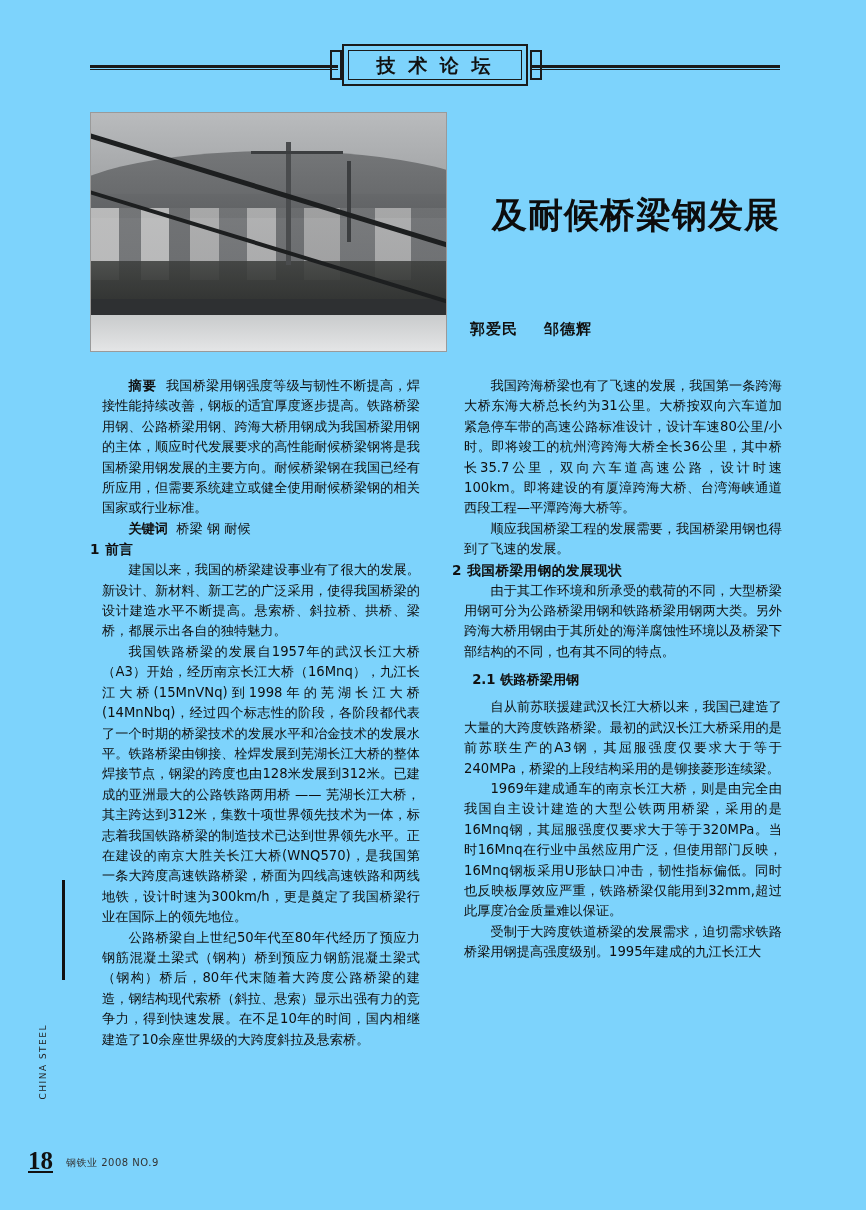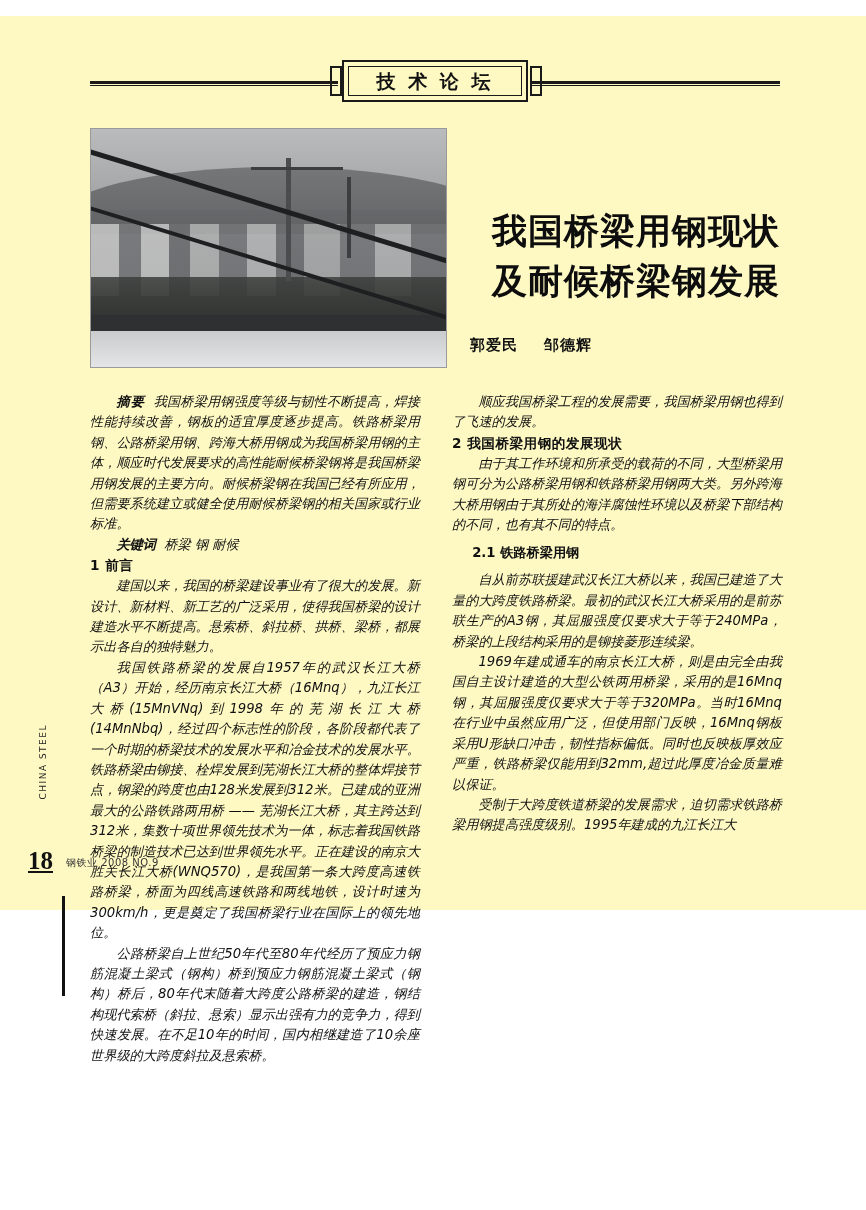--- a/index.html
+++ b/index.html
@@ -10,24 +10,24 @@
   body {
     width: 866px;
     height: 1210px;
     font-family: "DejaVu Sans", "Liberation Sans", sans-serif;
     color: #111;
     position: relative;
     overflow: hidden;
   }
   .page {
     position: absolute;
-    left: 0; top: 16px;
+    left: 0; top: 0;
     width: 866px;
-    height: 894px;
-    background: #fef9c3;
+    height: 1210px;
+    background: #7dd3fc;
   }
 
   
   .banner {
     position: absolute;
     left: 90px; top: 44px;
     width: 690px;
     height: 44px;
   }
   .banner .rule {
@@ -200,23 +200,22 @@
     top: 376px;
     width: 330px;
     font-size: 13.2px;
     line-height: 20.4px;
     text-align: justify;
     color: #101010;
   }
   .col.left { left: 90px; }
   .col.right { left: 452px; }
   .col p {
-    margin: 0 0 0 0;
+    margin: 0 0 0 12px;
     text-indent: 2em;
-    font-style: italic;
   }
   .col p.noindent { text-indent: 0; }
   .col p.abstract { text-indent: 2em; }
   .col p.abstract b { font-weight: bold; letter-spacing: 1px; }
   .col h3 {
     margin: 0;
     font-size: 13.6px;
     font-weight: bold;
     line-height: 21px;
     text-indent: 0;
@@ -293,38 +292,38 @@
     <div class="deck"></div>
     <div class="road"></div>
     <div class="tower"></div>
     <div class="jib"></div>
     <div class="mast"></div>
     <div class="cable cable1"></div>
     <div class="cable cable2"></div>
   </div>
 
   <div class="title-block">
-    <div class="title-line">我国桥梁用钢现状</div>
     <div class="title-line">及耐候桥梁钢发展</div>
   </div>
 
   <div class="authors">
     <span>郭爱民</span><span class="gap"></span><span>邹德辉</span>
   </div>
 
   <div class="col left">
     <p class="abstract"><b>摘要</b>&nbsp;&nbsp;<span>我国桥梁用钢强度等级与韧性不断提高，焊接性能持续改善，钢板的适宜厚度逐步提高。铁路桥梁用钢、公路桥梁用钢、跨海大桥用钢成为我国桥梁用钢的主体，顺应时代发展要求的高性能耐候桥梁钢将是我国桥梁用钢发展的主要方向。耐候桥梁钢在我国已经有所应用，但需要系统建立或健全使用耐候桥梁钢的相关国家或行业标准。</span></p>
     <p class="kw"><b>关键词</b>&nbsp;&nbsp;<span>桥梁  钢  耐候</span></p>
     <h3>1  前言</h3>
     <p>建国以来，我国的桥梁建设事业有了很大的发展。新设计、新材料、新工艺的广泛采用，使得我国桥梁的设计建造水平不断提高。悬索桥、斜拉桥、拱桥、梁桥，都展示出各自的独特魅力。</p>
     <p>我国铁路桥梁的发展自1957年的武汉长江大桥（A3）开始，经历南京长江大桥（16Mnq），九江长江大桥(15MnVNq)到1998年的芜湖长江大桥(14MnNbq)，经过四个标志性的阶段，各阶段都代表了一个时期的桥梁技术的发展水平和冶金技术的发展水平。铁路桥梁由铆接、栓焊发展到芜湖长江大桥的整体焊接节点，钢梁的跨度也由128米发展到312米。已建成的亚洲最大的公路铁路两用桥 —— 芜湖长江大桥，其主跨达到312米，集数十项世界领先技术为一体，标志着我国铁路桥梁的制造技术已达到世界领先水平。正在建设的南京大胜关长江大桥(WNQ570)，是我国第一条大跨度高速铁路桥梁，桥面为四线高速铁路和两线地铁，设计时速为300km/h，更是奠定了我国桥梁行业在国际上的领先地位。</p>
     <p>公路桥梁自上世纪50年代至80年代经历了预应力钢筋混凝土梁式（钢构）桥到预应力钢筋混凝土梁式（钢构）桥后，80年代末随着大跨度公路桥梁的建造，钢结构现代索桥（斜拉、悬索）显示出强有力的竞争力，得到快速发展。在不足10年的时间，国内相继建造了10余座世界级的大跨度斜拉及悬索桥。</p>
   </div>
 
   <div class="col right">
+    <p>我国跨海桥梁也有了飞速的发展，我国第一条跨海大桥东海大桥总长约为31公里。大桥按双向六车道加紧急停车带的高速公路标准设计，设计车速80公里/小时。即将竣工的杭州湾跨海大桥全长36公里，其中桥长35.7公里，双向六车道高速公路，设计时速100km。即将建设的有厦漳跨海大桥、台湾海峡通道西段工程—平潭跨海大桥等。</p>
     <p>顺应我国桥梁工程的发展需要，我国桥梁用钢也得到了飞速的发展。</p>
     <h3>2  我国桥梁用钢的发展现状</h3>
     <p>由于其工作环境和所承受的载荷的不同，大型桥梁用钢可分为公路桥梁用钢和铁路桥梁用钢两大类。另外跨海大桥用钢由于其所处的海洋腐蚀性环境以及桥梁下部结构的不同，也有其不同的特点。</p>
     <h4>2.1  铁路桥梁用钢</h4>
     <p>自从前苏联援建武汉长江大桥以来，我国已建造了大量的大跨度铁路桥梁。最初的武汉长江大桥采用的是前苏联生产的A3钢，其屈服强度仅要求大于等于240MPa，桥梁的上段结构采用的是铆接菱形连续梁。</p>
     <p>1969年建成通车的南京长江大桥，则是由完全由我国自主设计建造的大型公铁两用桥梁，采用的是16Mnq钢，其屈服强度仅要求大于等于320MPa。当时16Mnq在行业中虽然应用广泛，但使用部门反映，16Mnq钢板采用U形缺口冲击，韧性指标偏低。同时也反映板厚效应严重，铁路桥梁仅能用到32mm,超过此厚度冶金质量难以保证。</p>
     <p>受制于大跨度铁道桥梁的发展需求，迫切需求铁路桥梁用钢提高强度级别。1995年建成的九江长江大</p>
   </div>
 
   <div class="edge-bar"></div>

